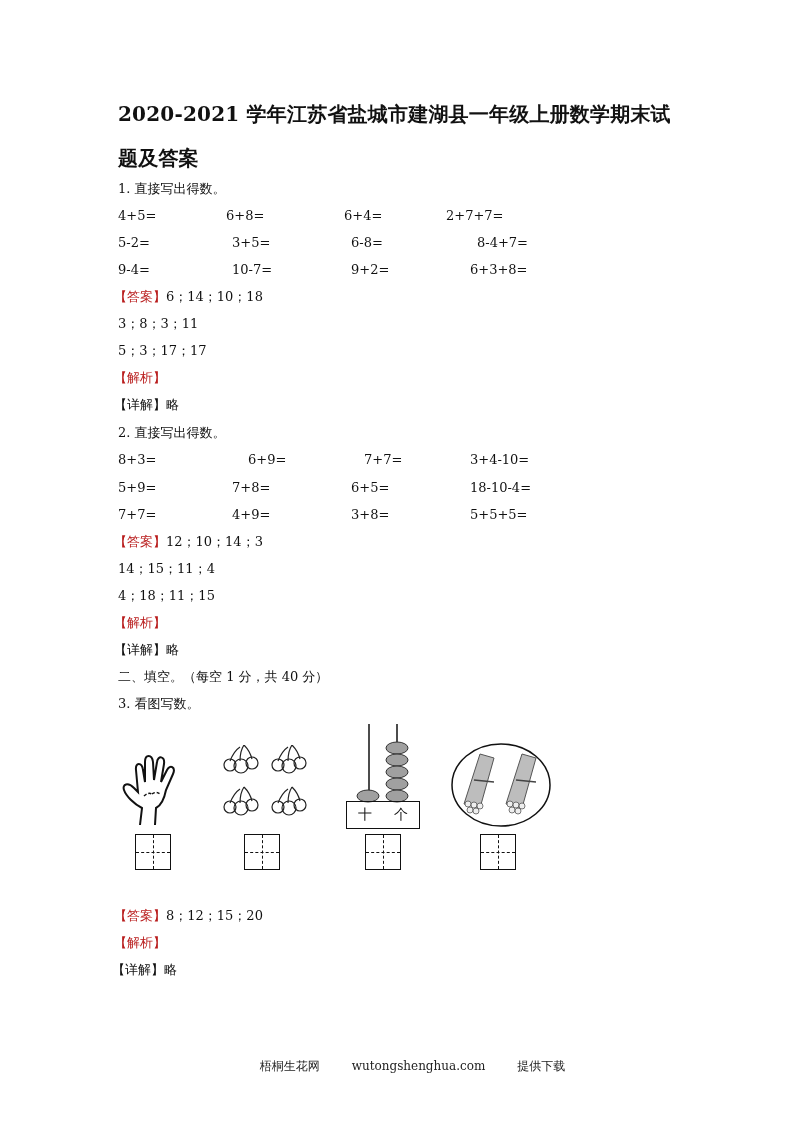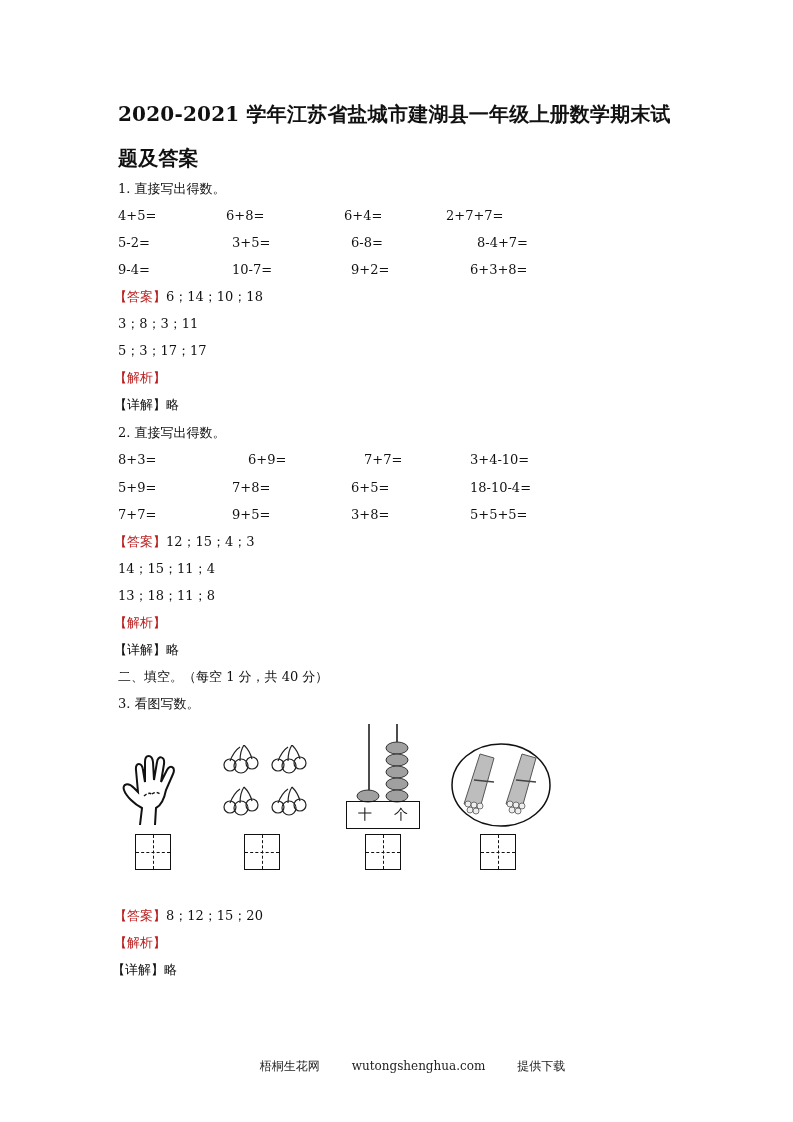--- a/index.html
+++ b/index.html
@@ -52,29 +52,29 @@
 <div>
   <div class="cell" style="left:118px;top:451px">8+3=</div>
   <div class="cell" style="left:248px;top:451px">6+9=</div>
   <div class="cell" style="left:364px;top:451px">7+7=</div>
   <div class="cell" style="left:470px;top:451px">3+4-10=</div>
   <div class="cell" style="left:118px;top:479px">5+9=</div>
   <div class="cell" style="left:232px;top:479px">7+8=</div>
   <div class="cell" style="left:351px;top:479px">6+5=</div>
   <div class="cell" style="left:470px;top:479px">18-10-4=</div>
   <div class="cell" style="left:118px;top:506px">7+7=</div>
-  <div class="cell" style="left:232px;top:506px">9+5=</div>
+  <div class="cell" style="left:232px;top:506px">4+9=</div>
   <div class="cell" style="left:351px;top:506px">3+8=</div>
   <div class="cell" style="left:470px;top:506px">5+5+5=</div>
 </div>
 <div class="line" style="top:533px;left:114px">
-  <span class="tag">【答案】</span><span>12；15；4；3</span>
+  <span class="tag">【答案】</span><span>12；10；14；3</span>
 </div>
 <div class="line" style="top:560px">14；15；11；4</div>
-<div class="line" style="top:587px">13；18；11；8</div>
+<div class="line" style="top:587px">4；18；11；15</div>
 <div class="line tag" style="top:614px;left:114px">【解析】</div>
 <div class="line" style="top:641px;left:114px">
   <span>【详解】</span><span>略</span>
 </div>
 
 <div class="line" style="top:668px">二、填空。（每空 1 分，共 40 分）</div>
 <div class="line" style="top:695px">3. 看图写数。</div>
 
 <svg class="fig" style="left:120px;top:750px" width="70" height="80" viewBox="0 0 70 80">
   <path d="M20 75 L22 58 C14 54 6 46 4 40 C2 34 8 32 14 38 L18 42 L16 20 C15 12 22 12 23 20 L25 32 L25 12 C25 4 32 4 33 12 L34 30 L37 12 C38 5 45 6 44 14 L41 32 L47 20 C50 14 56 17 53 24 L46 40 C44 50 40 56 36 58 L35 75" fill="none" stroke="#111" stroke-width="2"></path>

